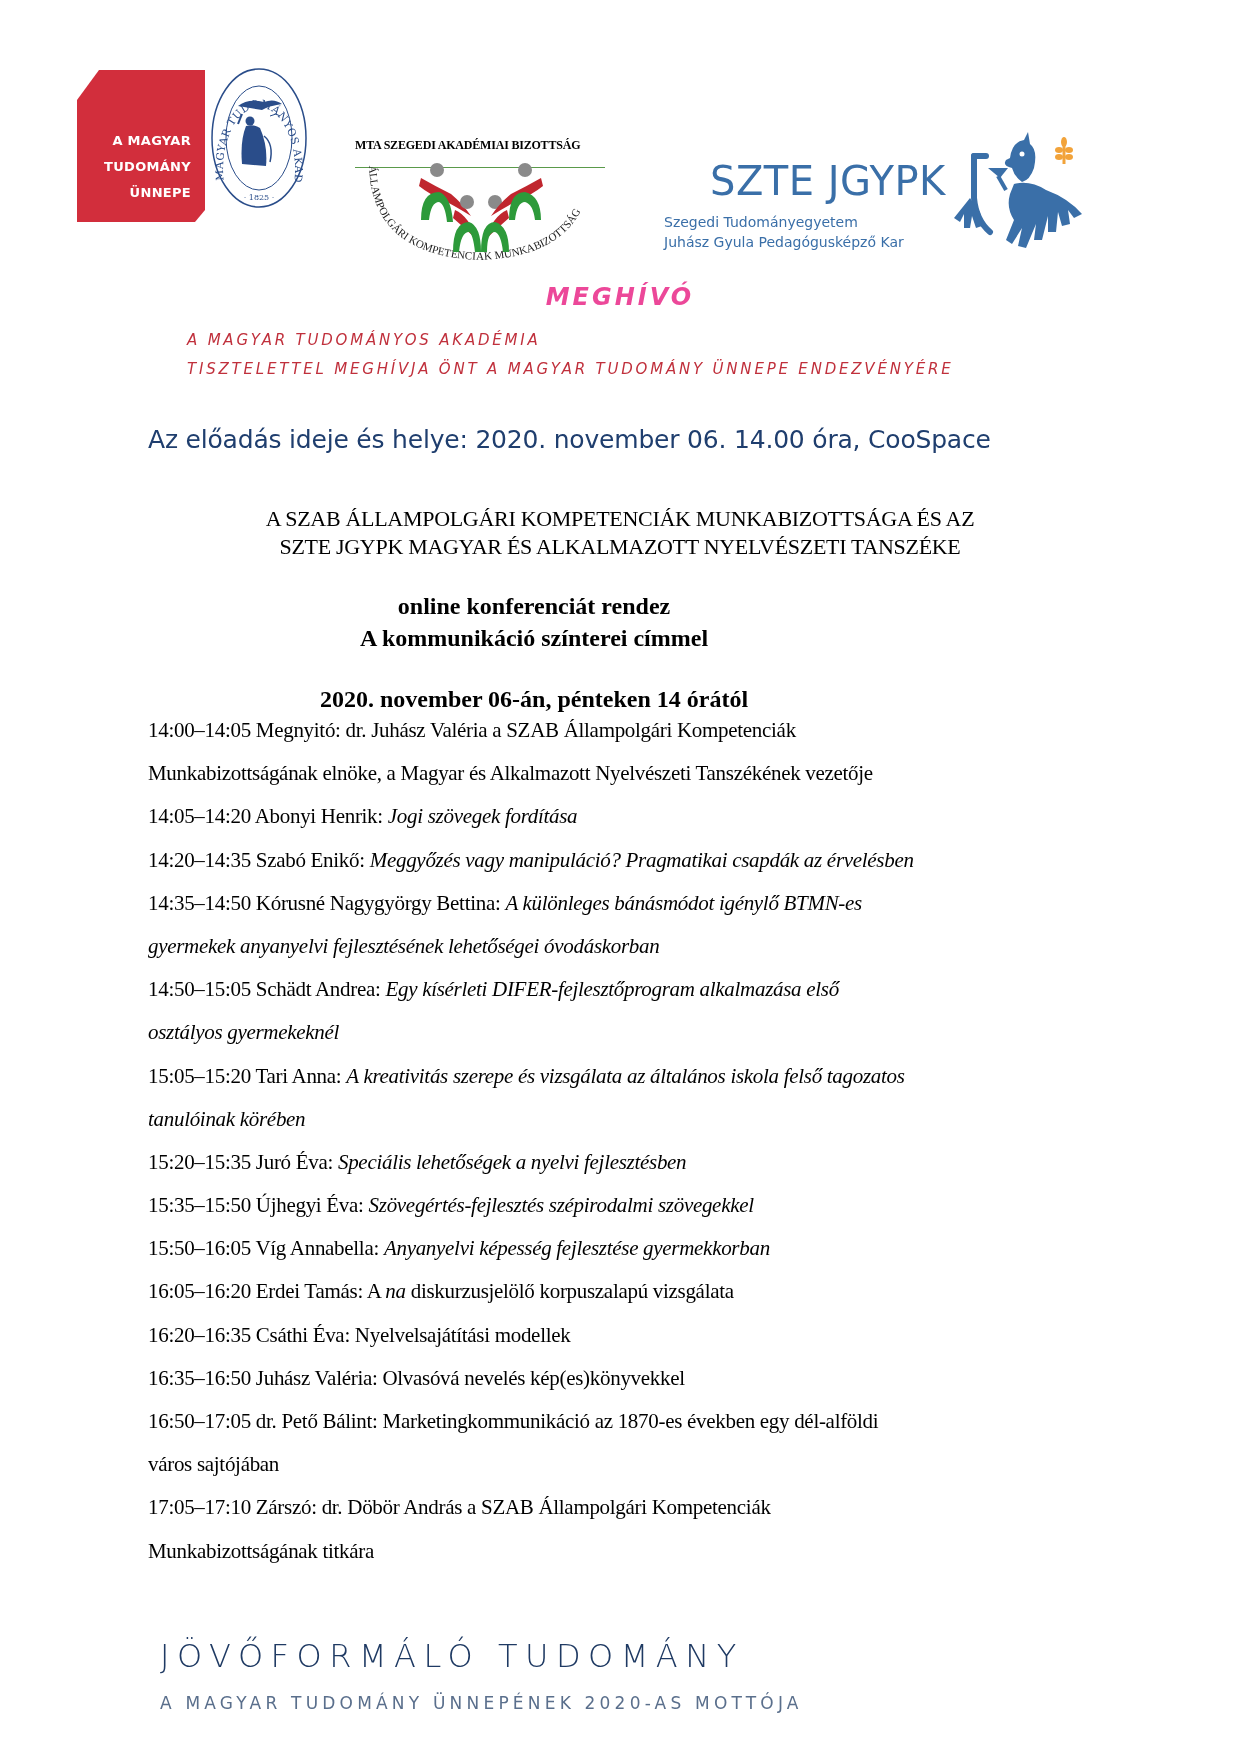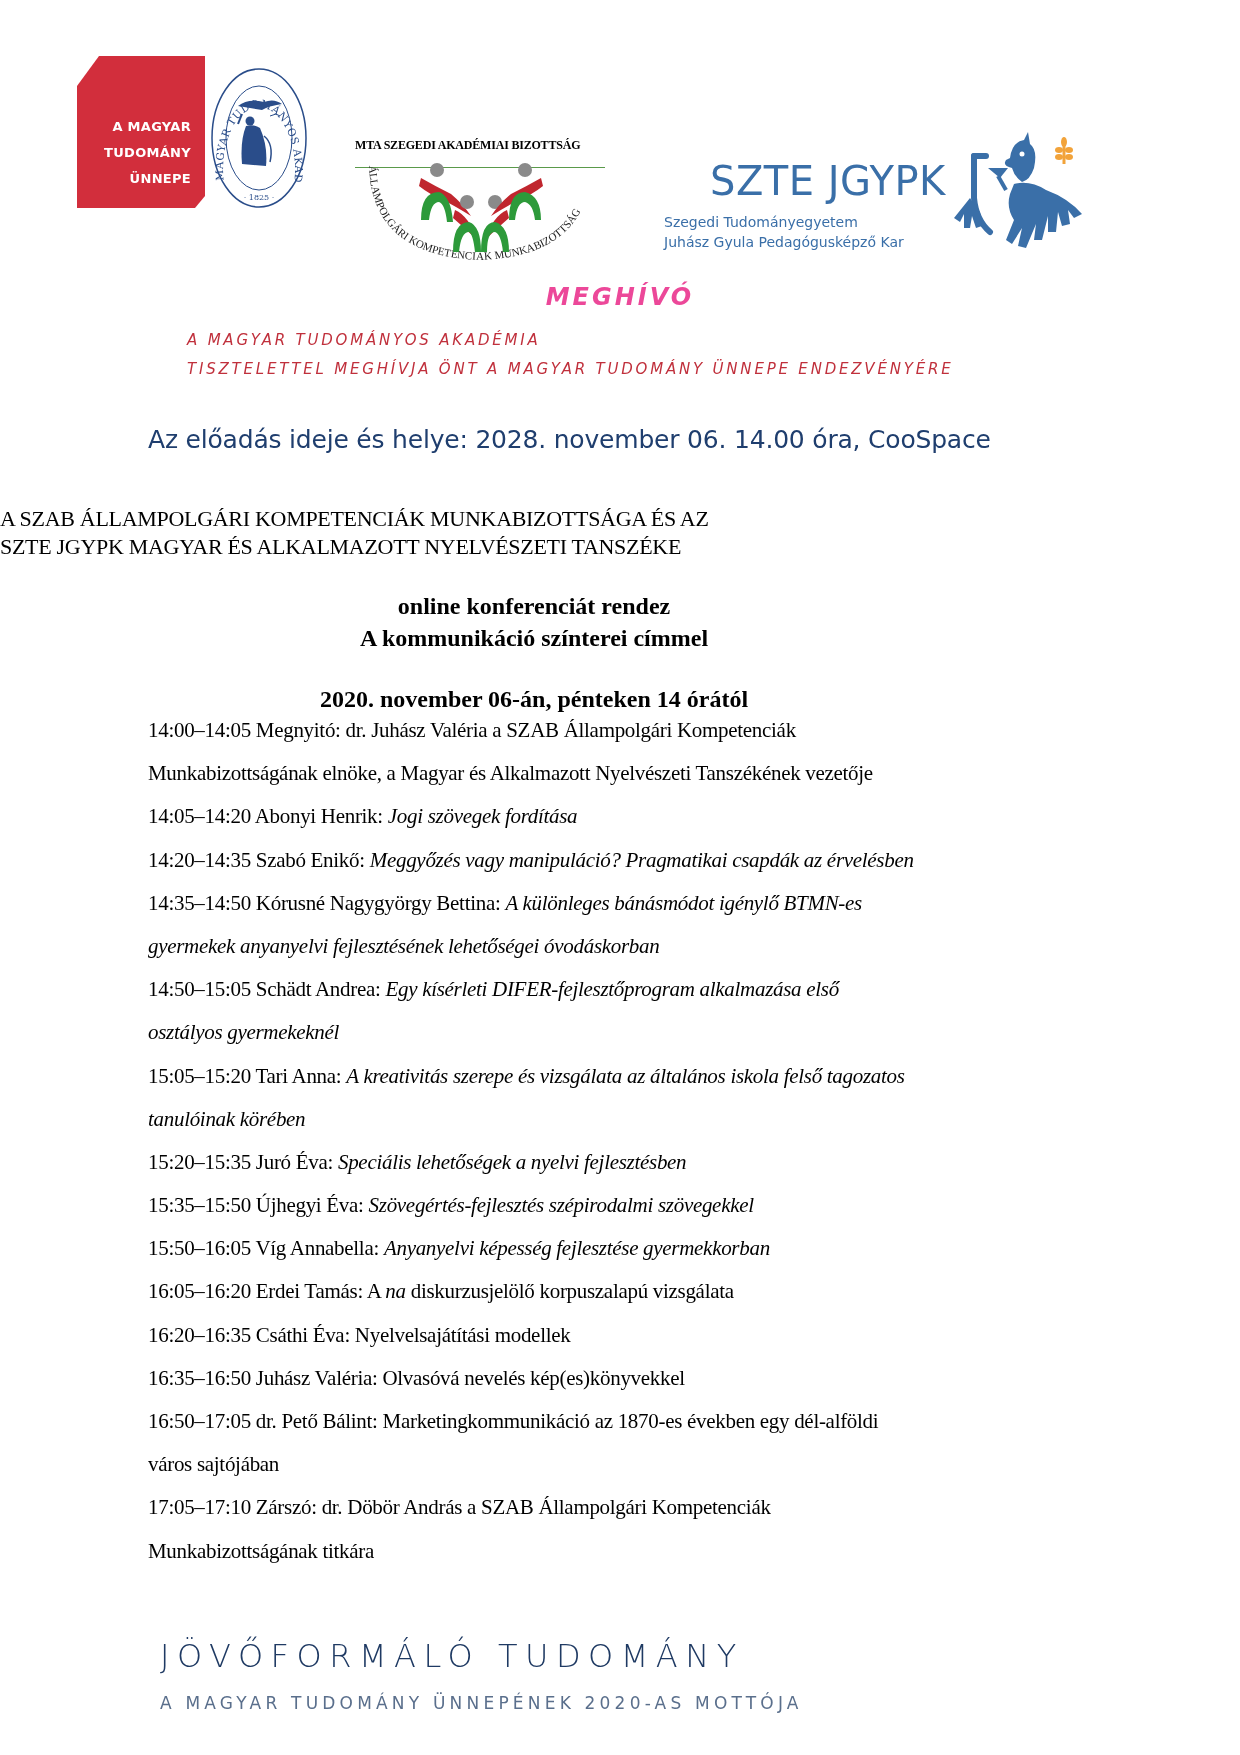--- a/index.html
+++ b/index.html
@@ -1,38 +1,38 @@
 <!DOCTYPE html>
 <html><head>
 <meta charset="utf-8">
 <style>
   html, body { margin: 0; padding: 0; background: #ffffff; }
   body { width: 1240px; height: 1755px; position: relative; overflow: hidden; font-family: "Liberation Serif", serif; color: #000; }
   .abs { position: absolute; }
 
   
-  .mtu-logo { left: 77px; top: 56px; width: 128px; height: 144px; }
+  .mtu-logo { left: 77px; top: 70px; width: 128px; height: 144px; }
   .mtu-logo svg { position: absolute; left: 0; top: 0; }
   .mtu-text { position: absolute; right: 14px; top: 58px; text-align: right; font-family: "DejaVu Sans", sans-serif; font-weight: bold; color: #fff; font-size: 13px; line-height: 26px; letter-spacing: 0.3px; }
   .mta-seal { left: 208px; top: 66px; width: 102px; height: 144px; }
 
   .szab-logo { left: 355px; top: 128px; width: 250px; height: 138px; }
   .szab-head { position: absolute; left: 0; top: 10px; width: 250px; font-family: "Liberation Serif", serif; font-weight: bold; font-size: 12px; letter-spacing: -0.2px; border-bottom: 1.5px solid #5a9a4a; padding-bottom: 14px; white-space: nowrap; }
 
   .szte-logo { left: 662px; top: 140px; width: 420px; height: 125px; }
   .szte-title { position: absolute; left: 0; top: 18px; font-family: "DejaVu Sans", sans-serif; font-size: 40px; color: #3a6fa8; letter-spacing: 0.5px; white-space: nowrap; margin-left: 48px; }
   .szte-sub { position: absolute; left: 2px; top: 72px; font-family: "DejaVu Sans", sans-serif; font-size: 14px; line-height: 20px; color: #3a6fa8; white-space: nowrap; }
   .szte-eagle { position: absolute; left: 288px; top: -12px; }
 
   
   .meghivo { left: 0; width: 1240px; top: 283px; text-align: center; font-family: "DejaVu Sans", sans-serif; font-style: italic; font-weight: bold; font-size: 24px; letter-spacing: 3px; color: #ec4899; }
   .mta-line { left: 163px; font-family: "DejaVu Sans", sans-serif; font-style: italic; font-size: 15px; letter-spacing: 2.8px; color: #c0303c; white-space: nowrap; margin-left: 24px; }
   .time-place { left: 148px; top: 425px; font-family: "DejaVu Sans", sans-serif; font-size: 25px; color: #1f3e6e; white-space: nowrap; letter-spacing: -0.2px; }
 
-  .org-block { left: 0; width: 1240px; top: 505px; text-align: left; font-size: 22px; line-height: 28px; letter-spacing: -0.3px; }
+  .org-block { left: 0; width: 1240px; top: 505px; text-align: center; font-size: 22px; line-height: 28px; letter-spacing: -0.3px; }
   .conf-block { left: 0; width: 1068px; top: 590px; text-align: center; font-weight: bold; }
   .conf-block .l1, .conf-block .l2 { font-size: 24px; line-height: 32px; }
   .conf-block .l3 { font-size: 24px; line-height: 26px; margin-top: 32px; }
 
   
   .program { left: 148px; top: 709px; width: 960px; font-size: 21px; line-height: 43.2px; letter-spacing: -0.3px; }
   .program .line { white-space: nowrap; height: 43.2px; }
   .program i { font-style: italic; }
 
   
@@ -136,21 +136,21 @@
       <ellipse cx="119" cy="29" rx="4" ry="3"></ellipse>
       <rect x="112.5" y="18" width="3" height="18"></rect>
     </g>
   </svg>
 </div>
 
 <div class="abs meghivo">MEGHÍVÓ</div>
 <div class="abs mta-line" style="top:331px">A MAGYAR TUDOMÁNYOS AKADÉMIA</div>
 <div class="abs mta-line" style="top:360px">TISZTELETTEL MEGHÍVJA ÖNT A MAGYAR TUDOMÁNY ÜNNEPE ENDEZVÉNYÉRE</div>
 
-<div class="abs time-place">Az előadás ideje és helye: 2028. november 06. 14.00 óra, CooSpace</div>
+<div class="abs time-place">Az előadás ideje és helye: 2020. november 06. 14.00 óra, CooSpace</div>
 
 <div class="abs org-block">
   <div>A SZAB ÁLLAMPOLGÁRI KOMPETENCIÁK MUNKABIZOTTSÁGA ÉS AZ</div>
   <div>SZTE JGYPK MAGYAR ÉS ALKALMAZOTT NYELVÉSZETI TANSZÉKE</div>
 </div>
 
 <div class="abs conf-block">
   <div class="l1">online konferenciát rendez</div>
   <div class="l2">A kommunikáció színterei címmel</div>
   <div class="l3">2020. november 06-án, pénteken 14 órától</div>

